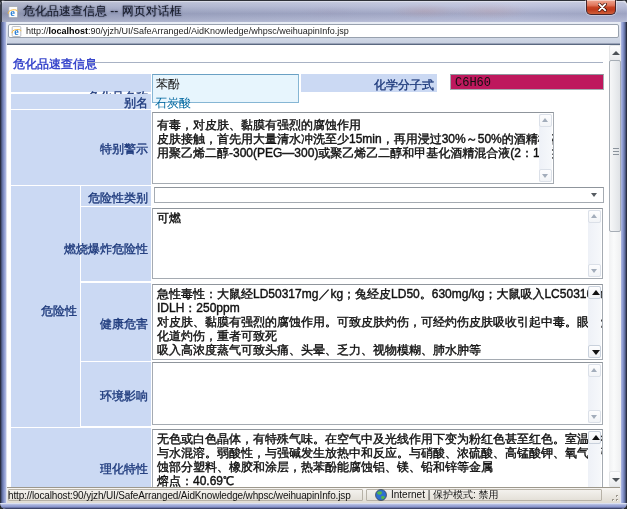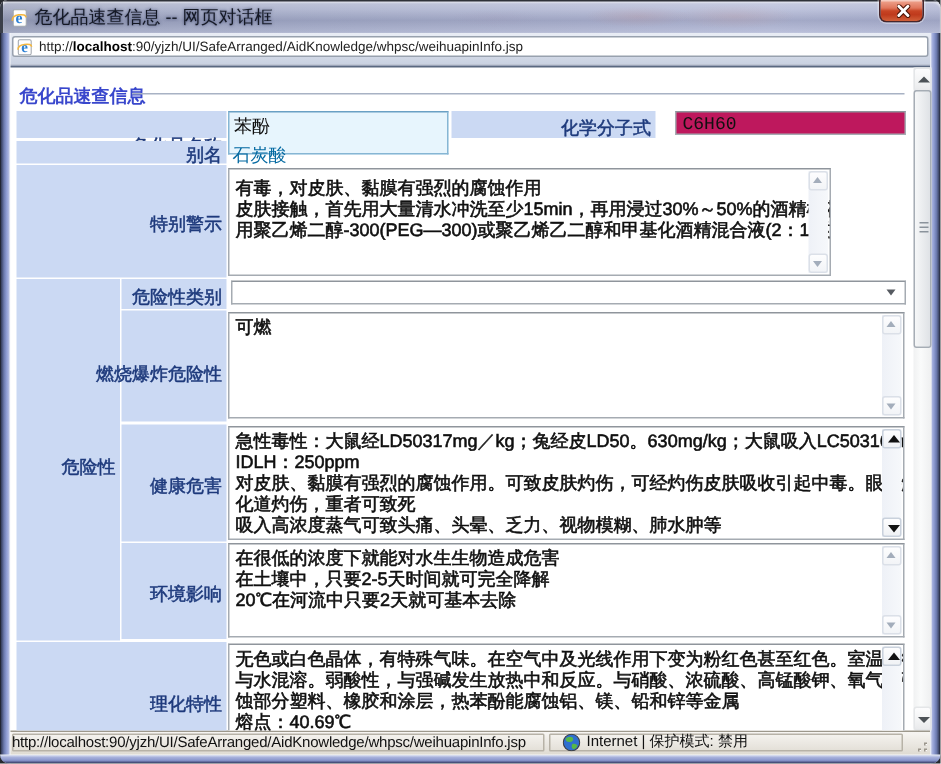--- a/index.html
+++ b/index.html
@@ -166,23 +166,20 @@
 吸入高浓度蒸气可致头痛、头晕、乏力、视物模糊、肺水肿等</div>
  <div class="tsb">
       <div class="tup dk"></div>
       <div class="tdn dk"></div>
     </div>
 </div>
 <div class="lc" style="left:81px;top:362px;width:70px;height:64px;">
     <span style="top:26px;">环境影响</span>
   </div>
 <div class="ta" style="left:152px;top:362px;width:451px;height:63px;">
- <div class="tx">在很低的浓度下就能对水生生物造成危害
-在土壤中，只要2-5天时间就可完全降解
-20℃在河流中只要2天就可基本去除</div>
  <div class="tsb">
       <div class="tup"></div>
       <div class="tdn"></div>
     </div>
 </div>
 
 <div class="lc" style="left:11px;top:428px;width:140px;height:59px;">
     <span style="top:33px;">理化特性</span>
   </div>
 <div class="ta" style="left:152px;top:429px;width:451px;height:58px;border-bottom:none;">

